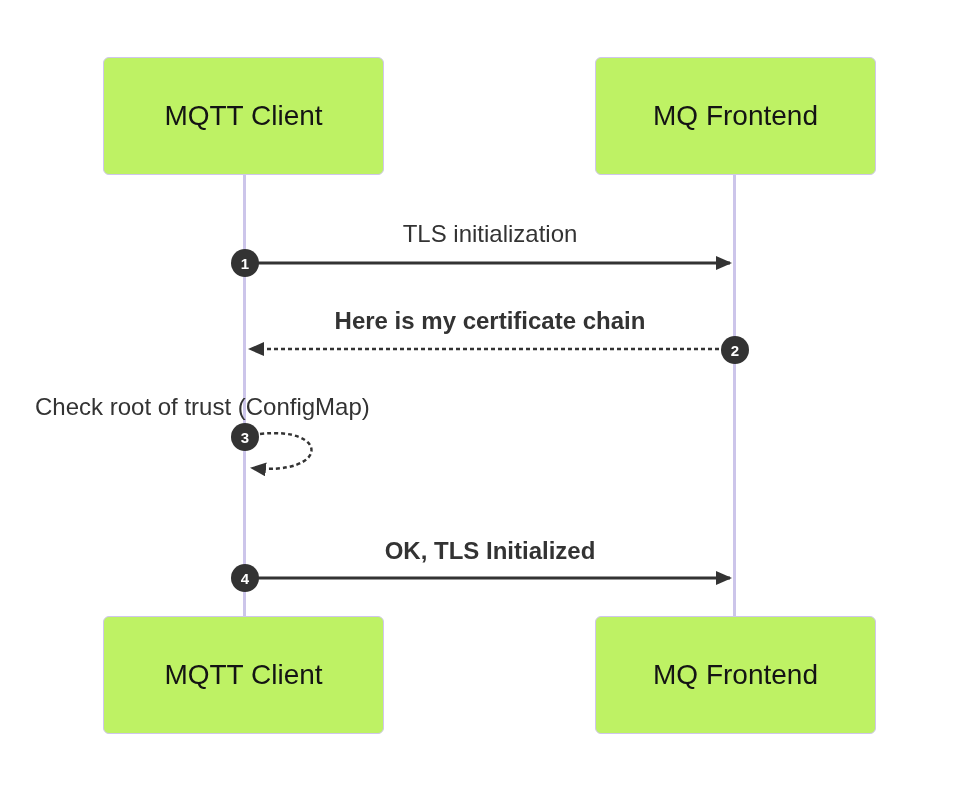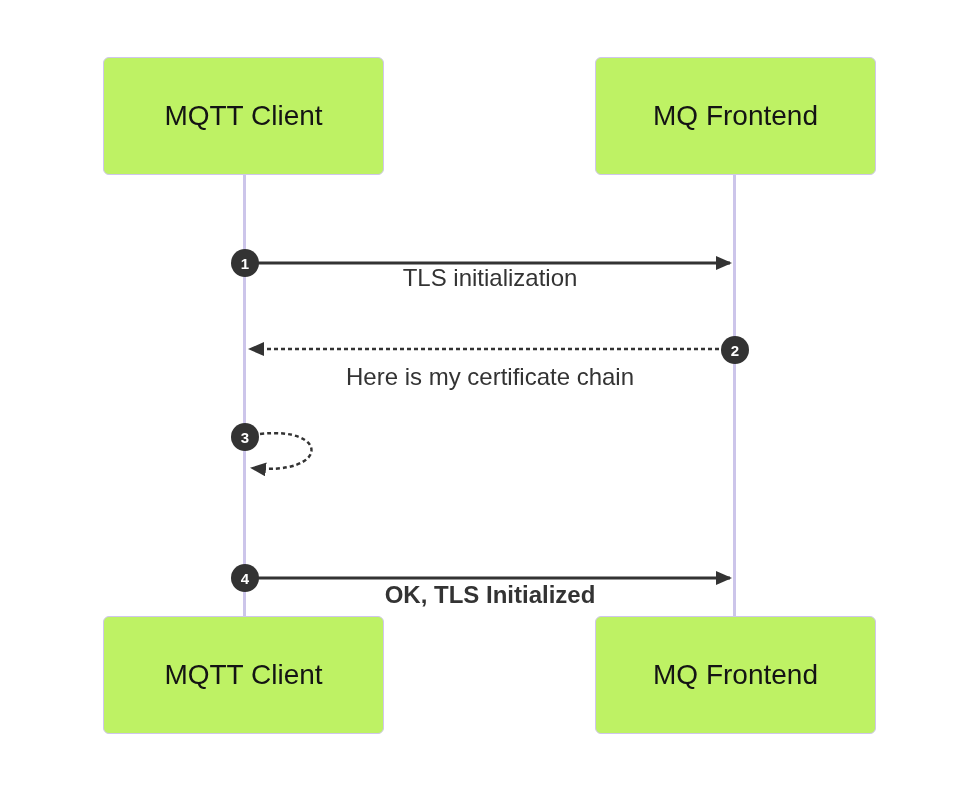--- a/index.html
+++ b/index.html
@@ -52,23 +52,23 @@
   }
 
   
   .msg-label {
     position: absolute;
     color: #333333;
     font-size: 24px;
     line-height: 30px;
     white-space: nowrap;
   }
-  .msg-centered { left: 245px; width: 490px; text-align: center; margin-top: 44px; }
+  .msg-centered { left: 245px; width: 490px; text-align: center; }
   .msg-1 { top: 219px; }
-  .msg-2 { top: 318px; }
+  .msg-2 { top: 306px; font-weight: bold; }
   .msg-3 { left: 35px; top: 392px; text-align: left; }
   .msg-4 { top: 536px; font-weight: bold; }
 
   
   .seq-badge {
     position: absolute;
     width: 28px;
     height: 28px;
     border-radius: 50%;
     background: #333333;
@@ -99,20 +99,21 @@
       </marker>
     </defs>
     <line x1="247" y1="263" x2="730" y2="263" stroke="#333333" stroke-width="3" marker-end="url(#arrowhead)"></line>
     <line x1="733" y1="349" x2="250" y2="349" stroke="#333333" stroke-width="2.5" stroke-dasharray="4 3" marker-end="url(#arrowhead)"></line>
     <path d="M 260 434 C 330 426, 330 476, 252 468" fill="none" stroke="#333333" stroke-width="2.5" stroke-dasharray="4 3" marker-end="url(#arrowhead)"></path>
     <line x1="247" y1="578" x2="730" y2="578" stroke="#333333" stroke-width="3" marker-end="url(#arrowhead)"></line>
   </svg>
 
   <div class="msg-label msg-centered msg-1">TLS initialization</div>
   <div class="msg-label msg-centered msg-2">Here is my certificate chain</div>
+  <div class="msg-label msg-3">Check root of trust (ConfigMap)</div>
   <div class="msg-label msg-centered msg-4">OK, TLS Initialized</div>
 
   <div class="seq-badge badge-1">1</div>
   <div class="seq-badge badge-2">2</div>
   <div class="seq-badge badge-3">3</div>
   <div class="seq-badge badge-4">4</div>
 
   <div class="actor-box actor-top-left">MQTT Client</div>
   <div class="actor-box actor-top-right">MQ Frontend</div>
 

